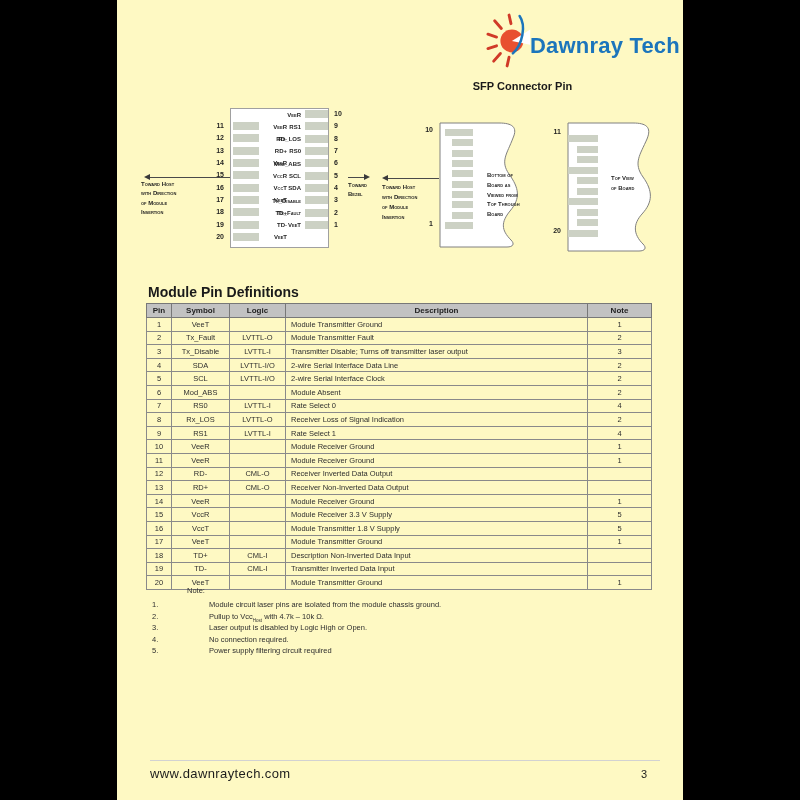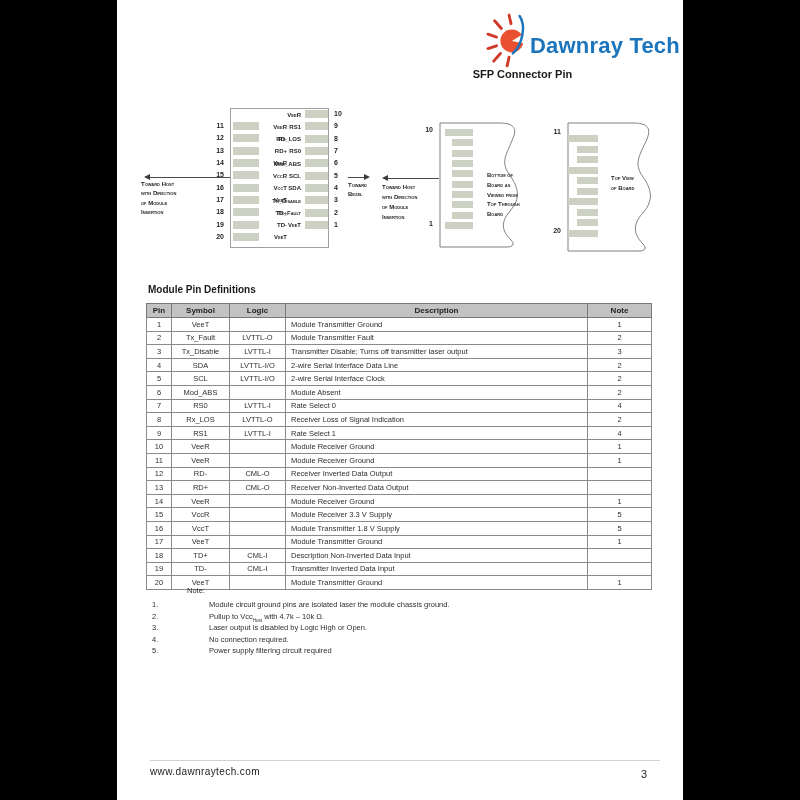--- a/index.html
+++ b/index.html
@@ -1,27 +1,27 @@
 <!DOCTYPE html>
 <html><head>
 <meta charset="utf-8">
 <style>
   html,body{margin:0;padding:0;}
   body{font-family:"Liberation Sans", sans-serif; background:#000;}
   .frame{position:relative;width:800px;height:800px;background:#000;overflow:hidden;}
-  .page{position:absolute;left:117px;top:0;width:566px;height:800px;background:#ffffff;overflow:hidden;}
+  .page{position:absolute;left:117px;top:0;width:566px;height:800px;background:#fef9c3;overflow:hidden;}
 
   
   #logo-sun{position:absolute;left:369px;top:10px;width:48px;height:60px;}
   #logo-text{position:absolute;left:413px;top:33px;font-size:22px;font-weight:bold;color:#1b75bc;white-space:nowrap;letter-spacing:0.2px;}
 
   
   .diag-title{position:absolute;font-size:11px;font-weight:bold;color:#1a1a1a;text-align:center;}
   #host-title{left:30px;top:80px;width:260px;}
-  #sfp-title{left:328px;top:68px;width:155px;}
+  #sfp-title{left:328px;top:80px;width:155px;}
 
   
   #host-rect{position:absolute;left:113px;top:108px;width:97px;height:138px;border:1px solid #a0a0a0;background:#fff;}
 
   
   .pad{position:absolute;background:#ccd1c4;}
   .pin-num{position:absolute;font-size:7px;font-weight:bold;color:#1f1f1f;line-height:9px;}
   .pin-label{position:absolute;font-size:6px;font-weight:bold;font-variant:small-caps;color:#1f1f1f;line-height:7px;white-space:nowrap;}
 
   
@@ -46,35 +46,35 @@
   .board-caption{position:absolute;font-size:6px;font-weight:bold;font-variant:small-caps;color:#1f1f1f;line-height:9.8px;}
   #sfp-caption-bottom{left:370px;top:171px;width:62px;}
   #sfp-caption-top{left:494px;top:174px;width:52px;}
   .corner-num{position:absolute;font-size:7px;font-weight:bold;color:#1f1f1f;width:16px;text-align:right;}
   #sfp-num-10{left:300px;top:126px;}
   #sfp-num-1{left:300px;top:220px;}
   #sfp-num-11{left:428px;top:128px;}
   #sfp-num-20{left:428px;top:227px;}
 
   
-  #table-title{position:absolute;left:31px;top:284px;font-size:10px;font-weight:bold;color:#1a1a1a;}
+  #table-title{position:absolute;left:31px;top:284px;font-size:14px;font-weight:bold;color:#1a1a1a;}
   #pin-table{position:absolute;left:29px;top:303px;width:505px;border-collapse:collapse;table-layout:fixed;}
   #pin-table th{background:#c2c2c2;border:1px solid #787878;font-size:8px;font-weight:bold;color:#222;height:13px;padding:0;text-align:center;}
   #pin-table td{border:1px solid #8a8a8a;font-size:7.5px;color:#2e2e2e;height:12.6px;padding:0;text-align:center;white-space:nowrap;overflow:hidden;}
   #pin-table td.c-desc{text-align:left;padding-left:5px;}
 
   
   .note-text{position:absolute;font-size:7.5px;color:#2e2e2e;white-space:nowrap;padding-left:37px;}
   #notes-label{left:33px;top:586px;}
   .note-num{position:absolute;font-size:7.5px;color:#2e2e2e;width:14px;}
   sub{font-size:4.5px;}
 
   
   #footer-rule{position:absolute;left:33px;top:760px;width:510px;height:1px;background:#d2d2d2;}
-  #footer-url{position:absolute;left:33px;top:766px;font-size:10px;color:#1c1c1c;letter-spacing:0.4px;}
+  #footer-url{position:absolute;left:33px;top:766px;font-size:13px;color:#1c1c1c;letter-spacing:0.4px;}
   #footer-page{position:absolute;left:524px;top:768px;font-size:11px;color:#1c1c1c;}
 </style>
 </head>
 <body>
 
 <div class="frame">
   <div class="page" id="page">
 
     <svg id="logo-sun" viewBox="0 0 50 58">
       <g stroke="#d03a28" stroke-width="3" stroke-linecap="round">
@@ -381,21 +381,21 @@
             <td class="c-logic"></td>
             <td class="c-desc">Module Transmitter Ground</td>
             <td class="c-note">1</td>
           </tr>
         </tbody>
     </table>
 
     <div id="notes-label" class="note-text">Note:</div>
     <div id="notes-items">
         <div class="note-num" style="left: 35px; top: 600px;">1.</div>
-        <div class="note-text" style="left: 55px; top: 600px;"><span>Module circuit ground pins are isolated laser the module chassis ground.</span></div>
+        <div class="note-text" style="left: 55px; top: 600px;"><span>Module circuit laser pins are isolated from the module chassis ground.</span></div>
         <div class="note-num" style="left: 35px; top: 611.5px;">2.</div>
         <div class="note-text" style="left: 55px; top: 611.5px;"><span>Pullup to Vcc</span><sub>Host</sub><span> with 4.7k – 10k Ω.</span></div>
         <div class="note-num" style="left: 35px; top: 623px;">3.</div>
         <div class="note-text" style="left: 55px; top: 623px;"><span>Laser output is disabled by Logic High or Open.</span></div>
         <div class="note-num" style="left: 35px; top: 634.5px;">4.</div>
         <div class="note-text" style="left: 55px; top: 634.5px;"><span>No connection required.</span></div>
         <div class="note-num" style="left: 35px; top: 646px;">5.</div>
         <div class="note-text" style="left: 55px; top: 646px;"><span>Power supply filtering circuit required</span></div>
       </div>
 

